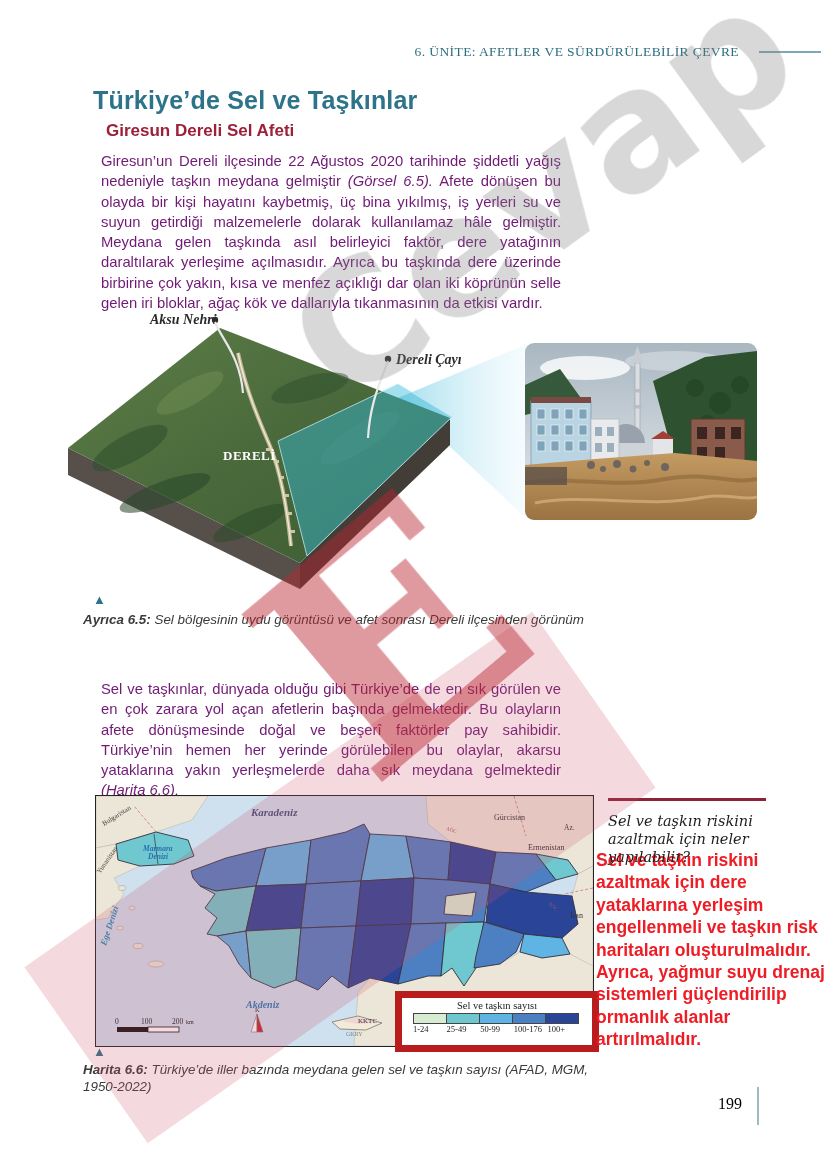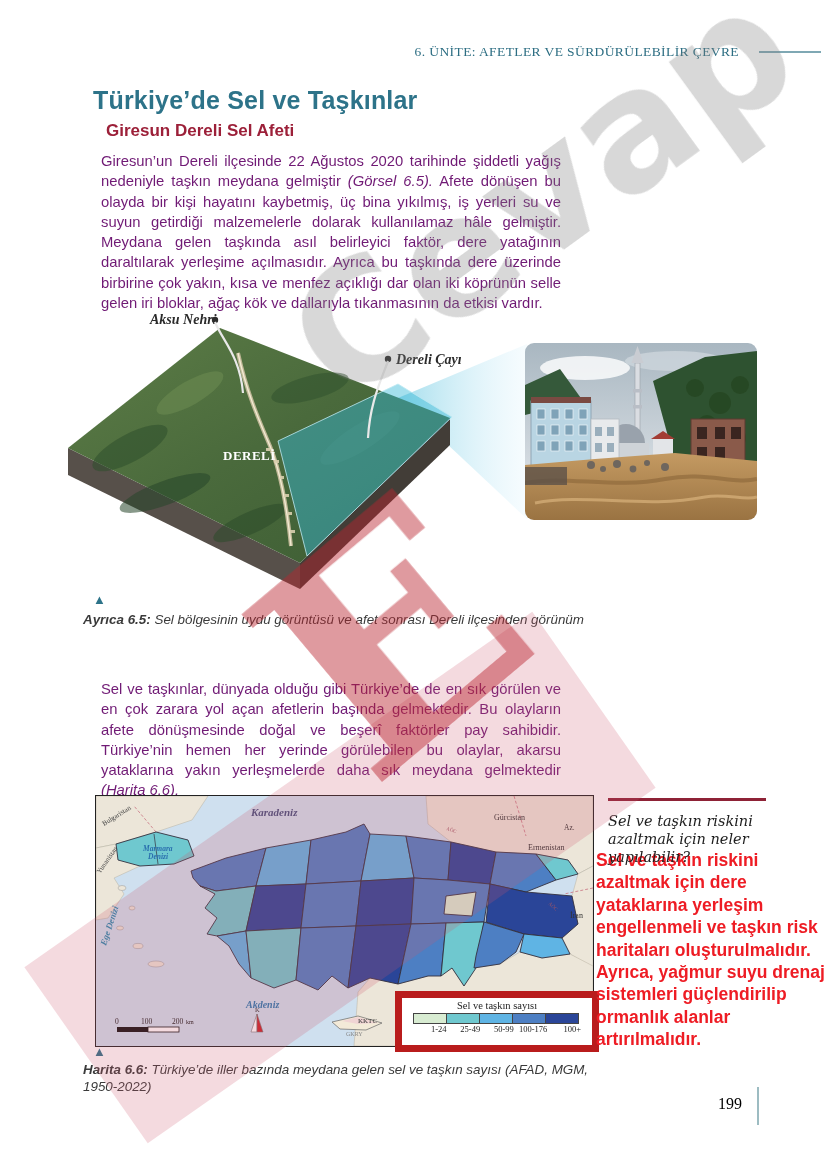--- a/index.html
+++ b/index.html
@@ -31,21 +31,21 @@
   #cap2{left:83px;top:1061px;width:530px;}
   
   #map{left:95px;top:795px;width:497px;height:250px;background:#cfe0ef;border:1px solid #222;}
   #legend{left:299px;top:195px;width:190px;height:47px;background:#fff;border:7px solid #b91c1c;
           font-family:"Liberation Serif",serif;color:#222;}
   #legend .ltitle{text-align:center;font-size:10.5px;margin-top:2px;}
   #legend .swrow{display:flex;margin:2px 0 0 11px;}
   #legend .sw{width:32px;height:9px;border:1px solid #444;border-left:none;}
   #legend .sw:first-child{border-left:1px solid #444;}
   #legend .lrow{display:flex;margin-left:11px;}
-  #legend .ll{width:33.6px;text-align:right;font-size:8.5px;}
+  #legend .ll{width:33.6px;text-align:left;font-size:8.5px;}
   
   #sline{left:608px;top:798px;width:158px;height:3px;background:#8e2236;}
   #squest{left:608px;top:812px;width:205px;font-family:"DejaVu Serif",serif;font-style:italic;
           font-size:14.5px;line-height:1.25;color:#1e1e1e;}
   #sanswer{left:596px;top:849px;width:238px;font-size:17.5px;font-weight:700;line-height:1.28;color:#ee1c24;}
   
   #pagenum{left:718px;top:1095px;font-family:"Liberation Serif",serif;font-size:16px;color:#000000;}
   #pnbar{left:757px;top:1087px;width:2px;height:38px;background:#9dbcc2;}
   
   .wm{pointer-events:none;z-index:40;}

